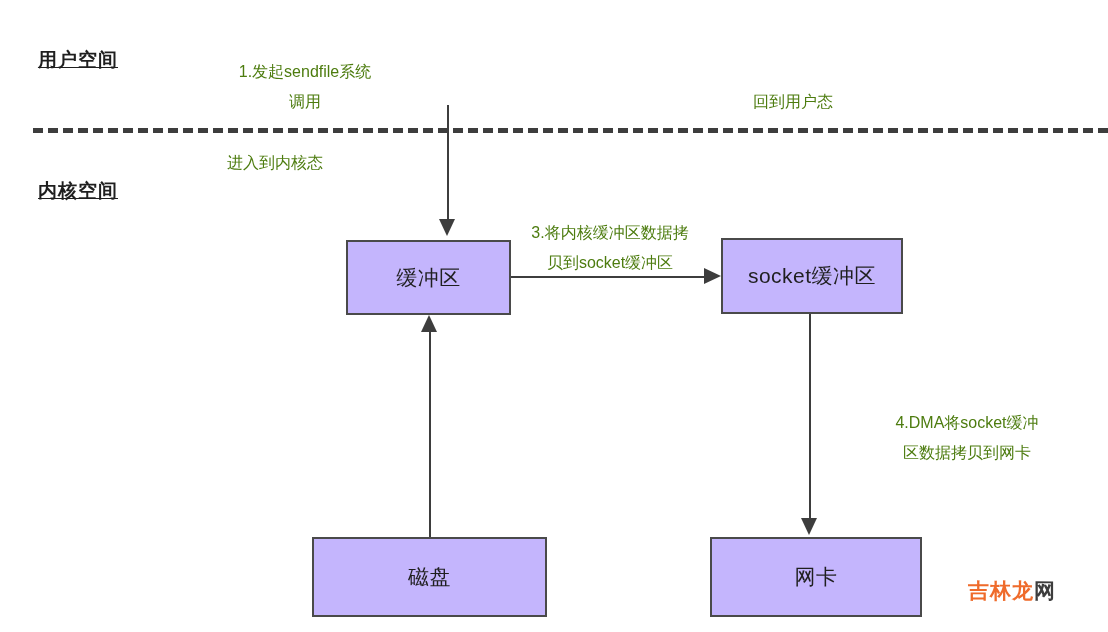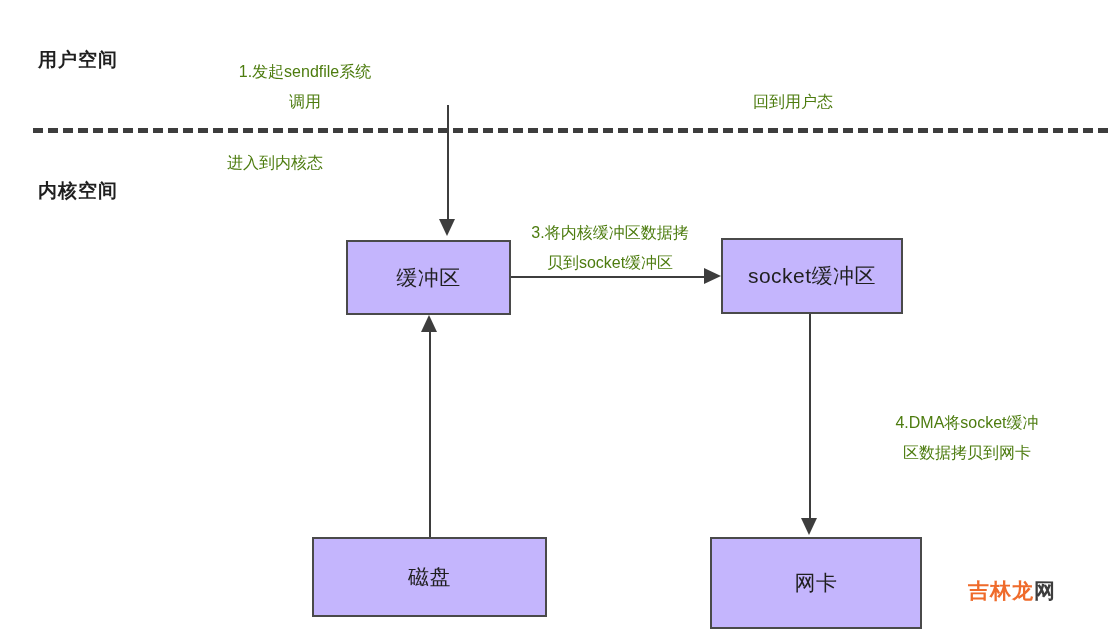--- a/index.html
+++ b/index.html
@@ -20,20 +20,21 @@
   }
   .abs { position: absolute; }
 
   
   .section-label {
     font-size: 19px;
     font-weight: bold;
     color: #1f1f1f;
     letter-spacing: 1px;
     white-space: nowrap;
+    text-decoration: underline;
   }
 
   
   .annot {
     font-size: 16px;
     color: #4d7c0f;
     text-align: center;
     line-height: 30px;
     white-space: nowrap;
   }
@@ -145,21 +146,21 @@
   <div class="abs line-v" style="left:429px; top:332px; height:206px;"></div>
   <div class="abs arrow-up" style="left:421px; top:315px;"></div>
 
   <div class="abs line-v" style="left:809px; top:314px; height:205px;"></div>
   <div class="abs arrow-down" style="left:801px; top:518px;"></div>
 
   <div class="abs node node-yellow" style="left:312px; top:537px; width:235px; height:80px;">
     <span>磁盘</span>
   </div>
 
-  <div class="abs node node-yellow" style="left:710px; top:537px; width:212px; height:92px;font-family:Liberation Serif, serif;">
+  <div class="abs node node-yellow" style="left:710px; top:537px; width:212px; height:80px;font-family:Liberation Serif, serif;">
     <span>网卡</span>
   </div>
 
   <div class="abs watermark" style="left:968px; top:577px;">
     <span class="wm-a">吉林龙</span><span class="wm-b">网</span>
   </div>
 
 </div>
 
 </body></html>

